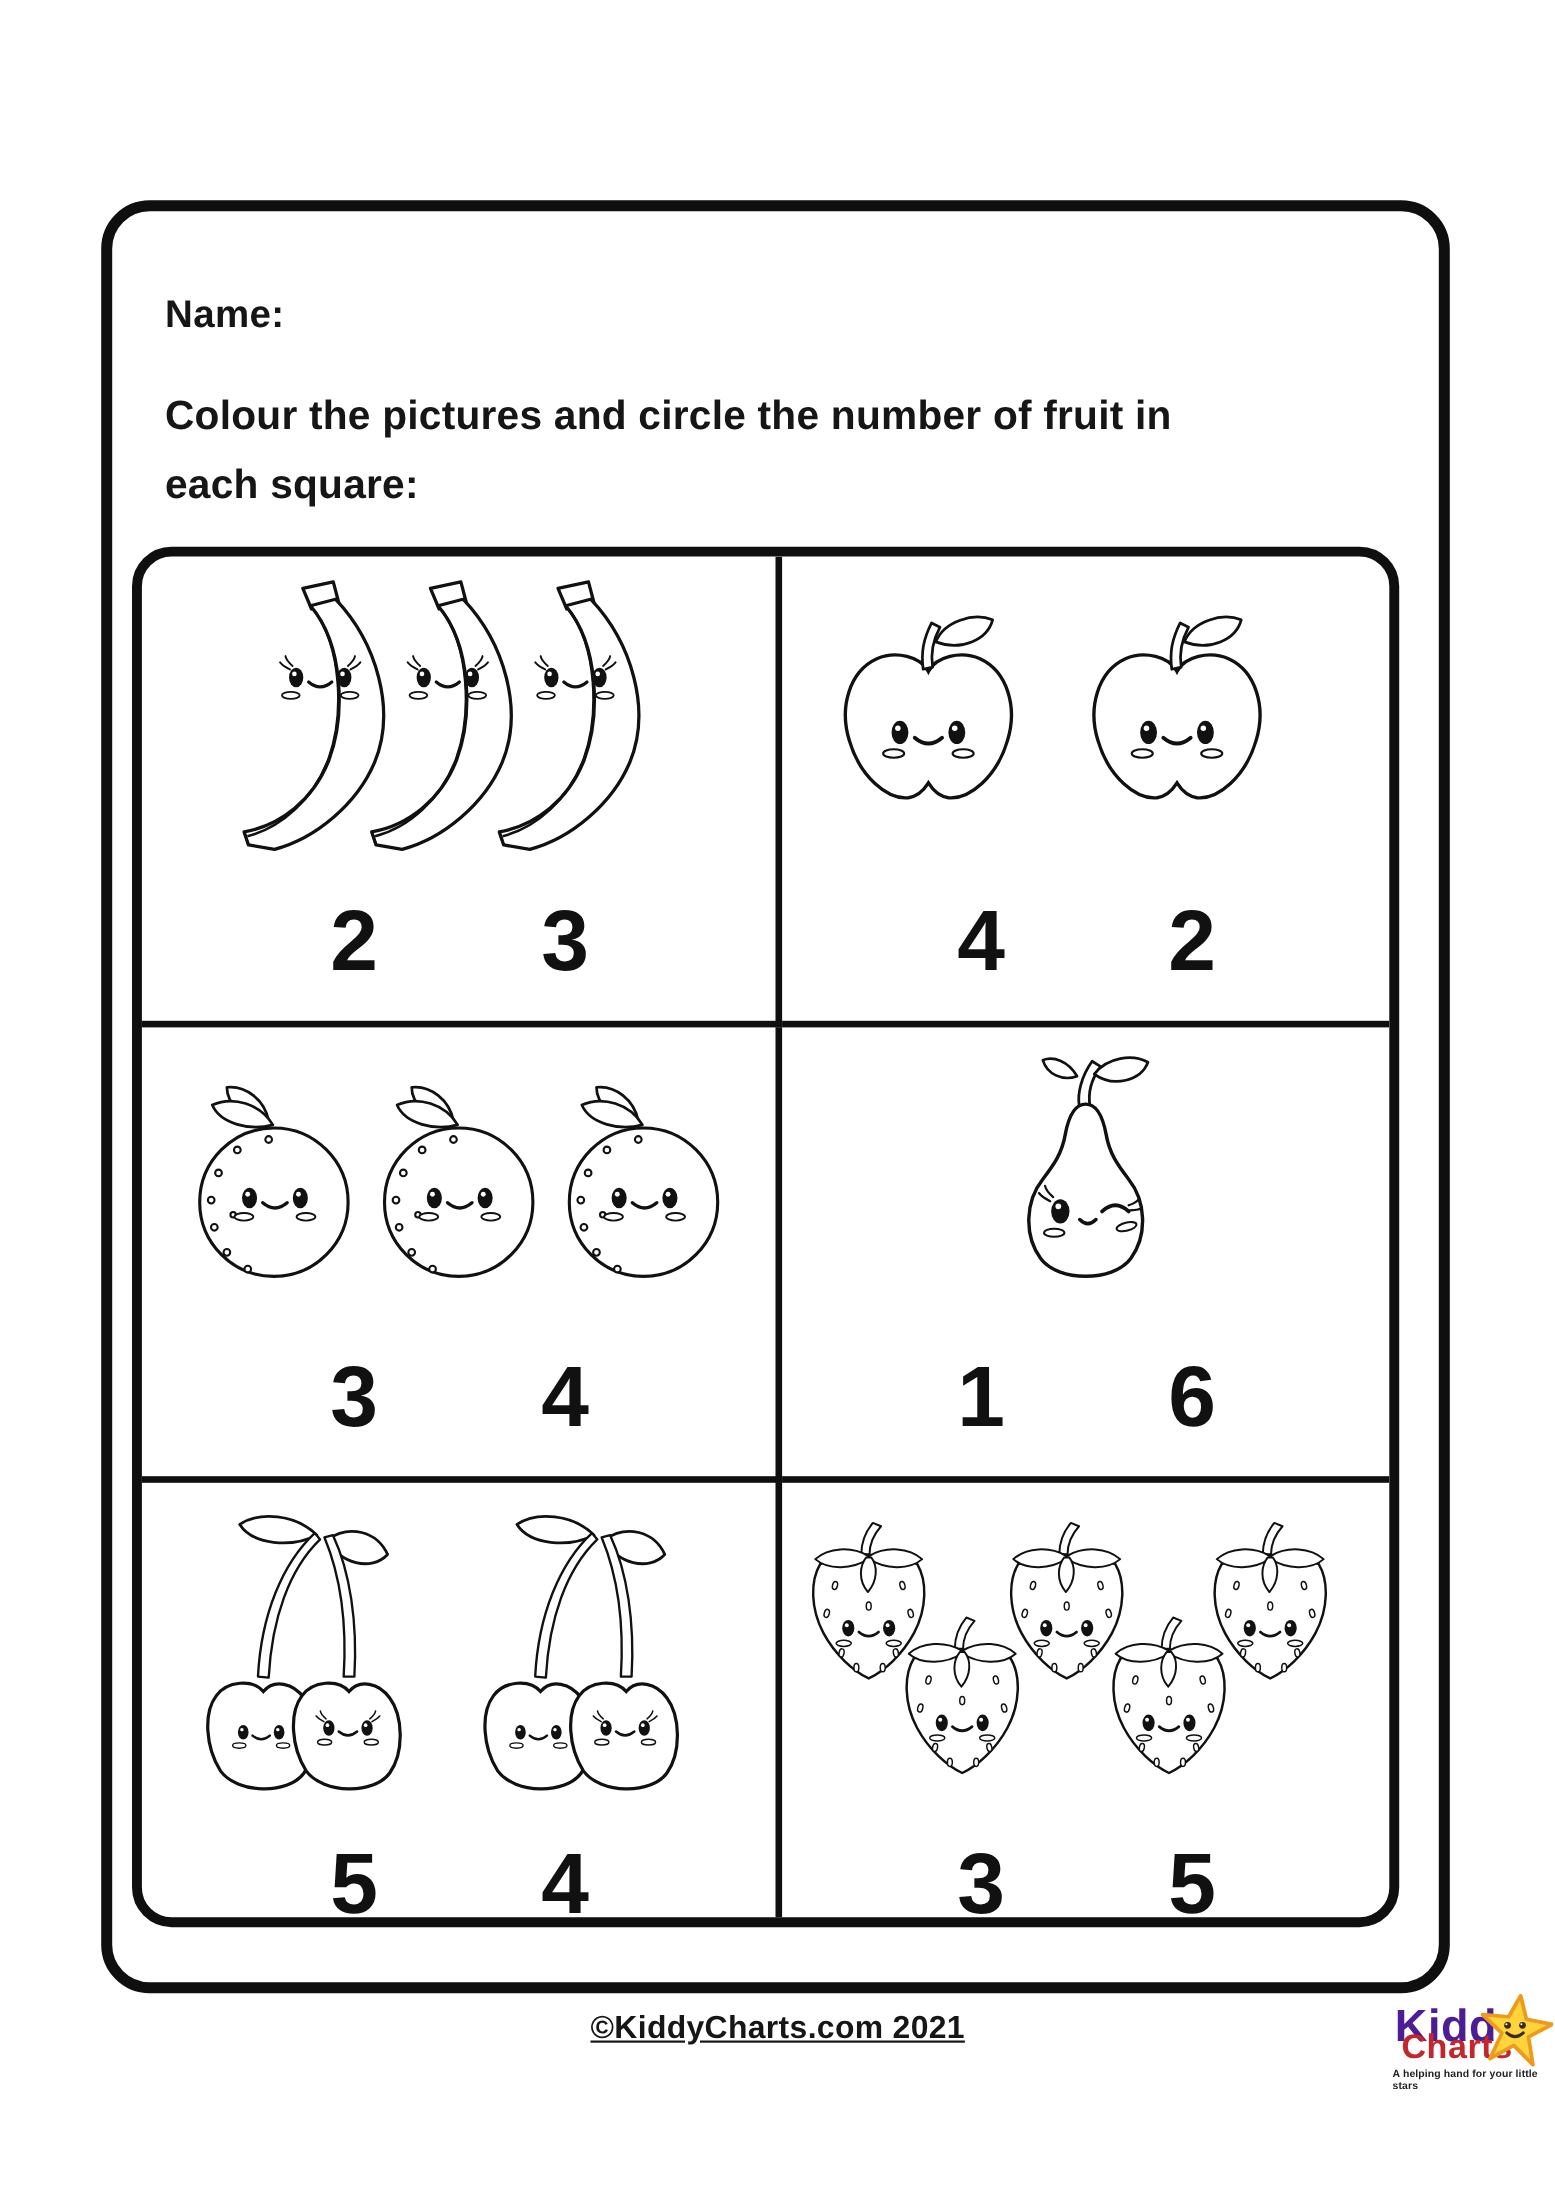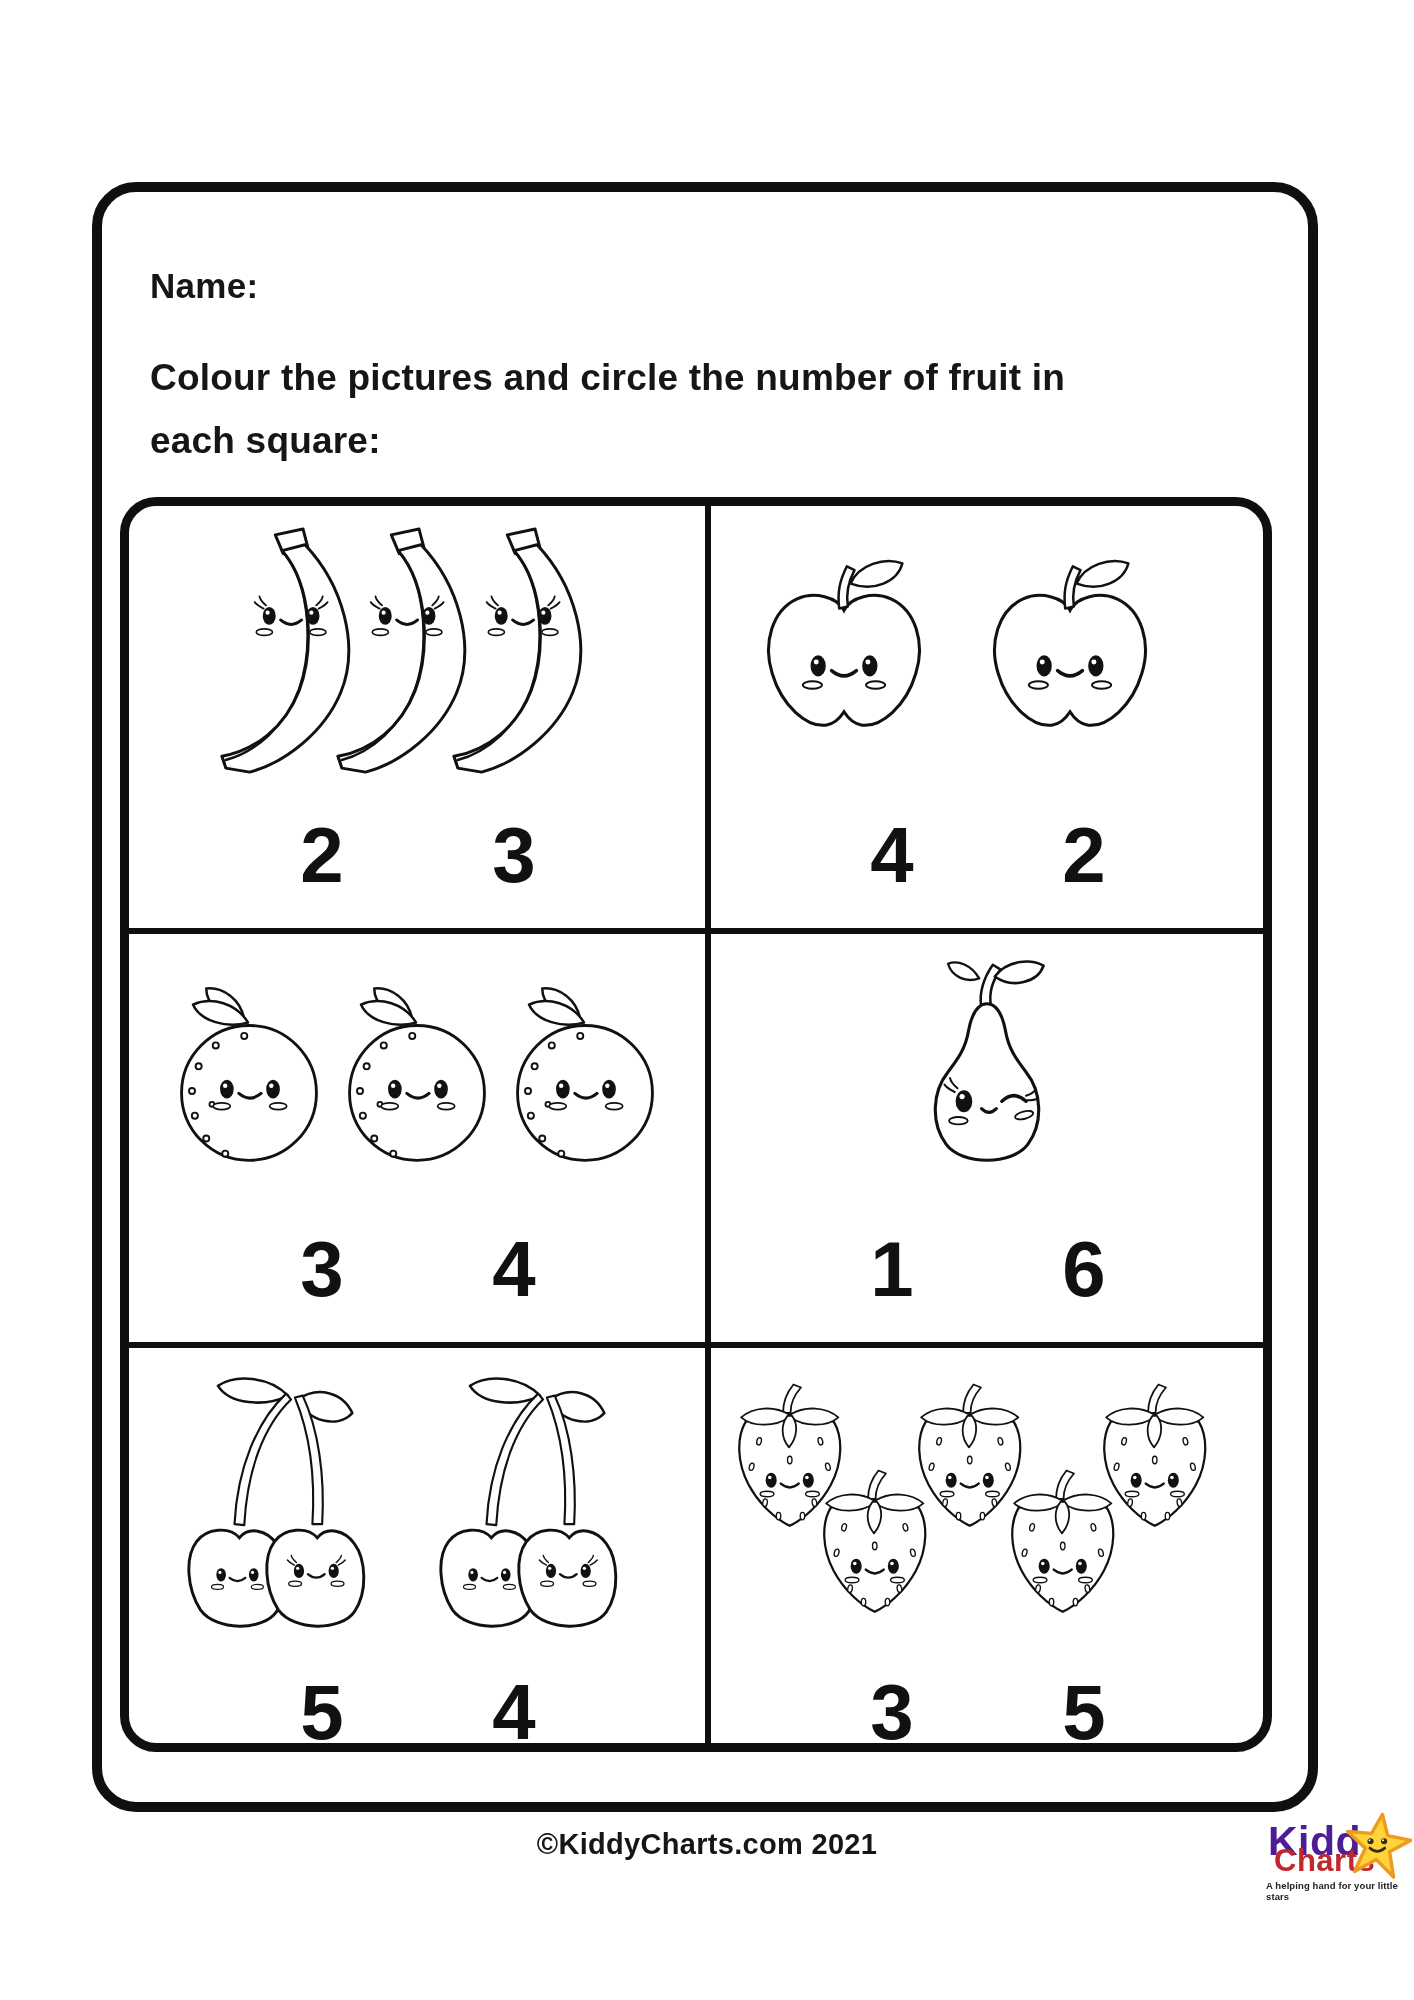--- a/index.html
+++ b/index.html
@@ -38,21 +38,21 @@
   .berry-field svg{position:absolute;}
   .numbers{
     height:118px;display:flex;align-items:center;justify-content:center;gap:130px;margin-bottom:14px;
   }
   .num{
     font-size:78px;font-weight:800;width:62px;text-align:center;letter-spacing:-2px;color:#111;
   }
   
   .footer-credit{
     position:absolute;left:0;top:1828px;width:1414px;text-align:center;
-    font-size:29px;font-weight:700;letter-spacing:.3px;
+    font-size:29px;font-weight:700;text-decoration:underline;letter-spacing:.3px;
   }
   
   .logo{position:absolute;left:1266px;top:1818px;width:148px;height:78px;}
   .logo .w1{position:absolute;left:2px;top:0px;font-size:41px;font-weight:800;letter-spacing:.5px;color:#4c1d95;}
   .logo .w2{position:absolute;left:8px;top:25px;font-size:31px;font-weight:800;letter-spacing:.5px;color:#c2272d;}
   .logo .star{position:absolute;left:78px;top:-6px;width:68px;height:68px;}
   .logo .tagline{position:absolute;left:0px;top:62px;width:150px;font-size:9.5px;font-weight:700;color:#222;letter-spacing:.1px;}
   .hidden-defs{position:absolute;width:0;height:0;overflow:hidden;}
 </style>
 </head>

